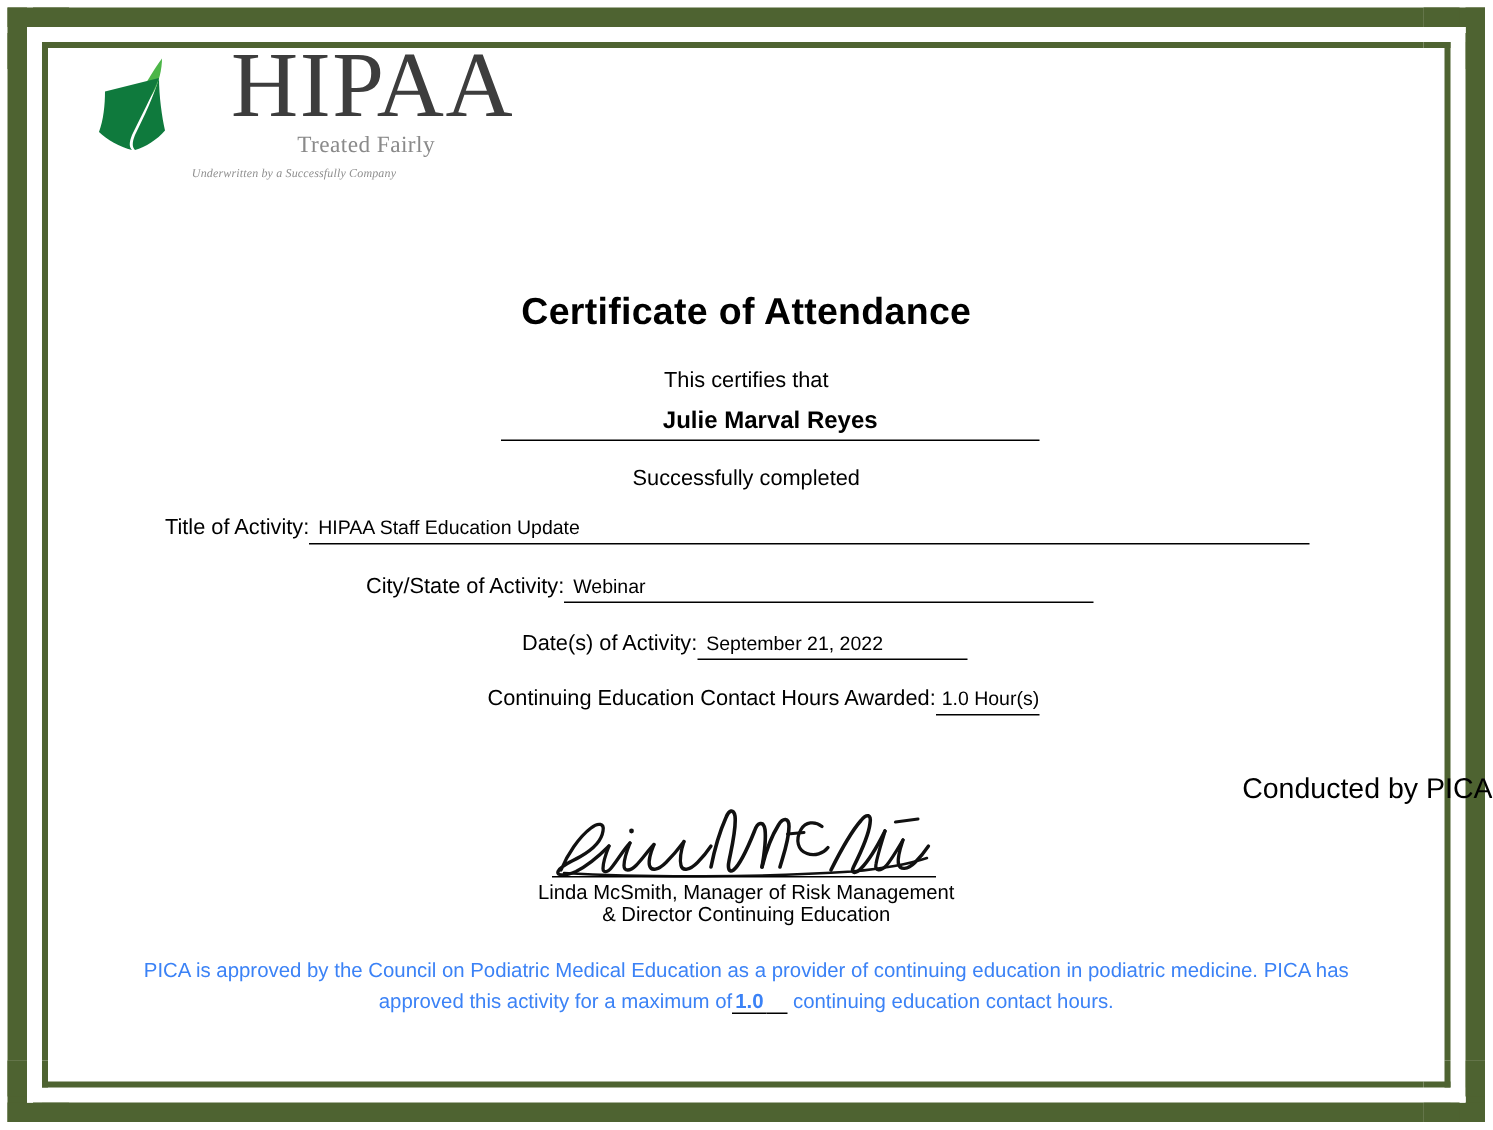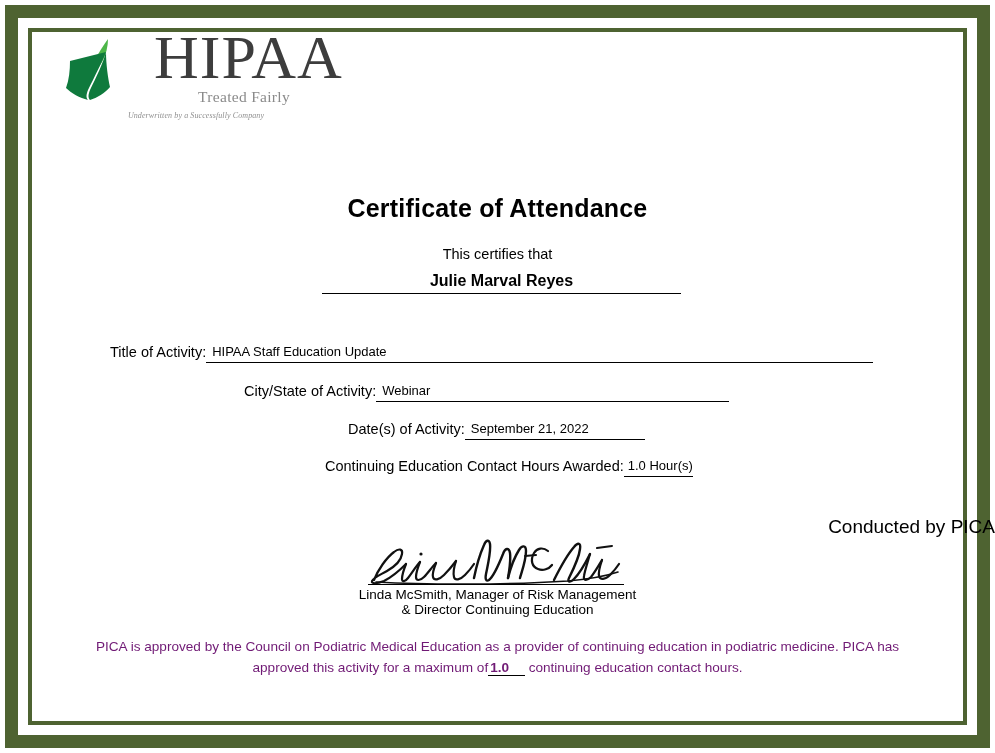--- a/index.html
+++ b/index.html
@@ -168,21 +168,21 @@
   .certifies {
     position: absolute;
     left: 0; right: 0;
     top: 246px;
     text-align: center;
     font-size: 14.5px;
     color: #000;
   }
   .recipient-wrap {
     position: absolute;
-    left: 322px;
+    left: 334px;
     top: 272px;
     width: 359px;
     text-align: center;
     border-bottom: 1.6px solid #000;
     padding-bottom: 3px;
   }
   .recipient {
     font-size: 16px;
     font-weight: bold;
     color: #000;
@@ -261,21 +261,21 @@
 
   
   .footer {
     position: absolute;
     left: 66px;
     top: 636px;
     width: 863px;
     text-align: center;
     font-size: 13.6px;
     line-height: 21px;
-    color: #701a75;
+    color: #3b82f6;
   }
   .footer .hours-blank {
     font-weight: bold;
     border-bottom: 1.6px solid #000;
     padding: 0 2px;
   }
   .footer .hours-pad {
     border-bottom: 1.6px solid #000;
     padding: 0 5px;
   }
@@ -346,20 +346,21 @@
     <div class="logo-sub">Underwritten by a Successfully Company</div>
   </div>
 
   <div class="cert-title">Certificate of Attendance</div>
   <div class="certifies">This certifies that</div>
 
   <div class="recipient-wrap">
     <span class="recipient">Julie Marval Reyes</span>
   </div>
 
+  <div class="completed">Successfully completed</div>
 
   <div class="field-row row-title">
     <span class="field-label">Title of Activity:</span>
     <span class="field-value">HIPAA Staff Education Update</span>
   </div>
 
   <div class="field-row row-city">
     <span class="field-label">City/State of Activity:</span>
     <span class="field-value">Webinar</span>
   </div>

